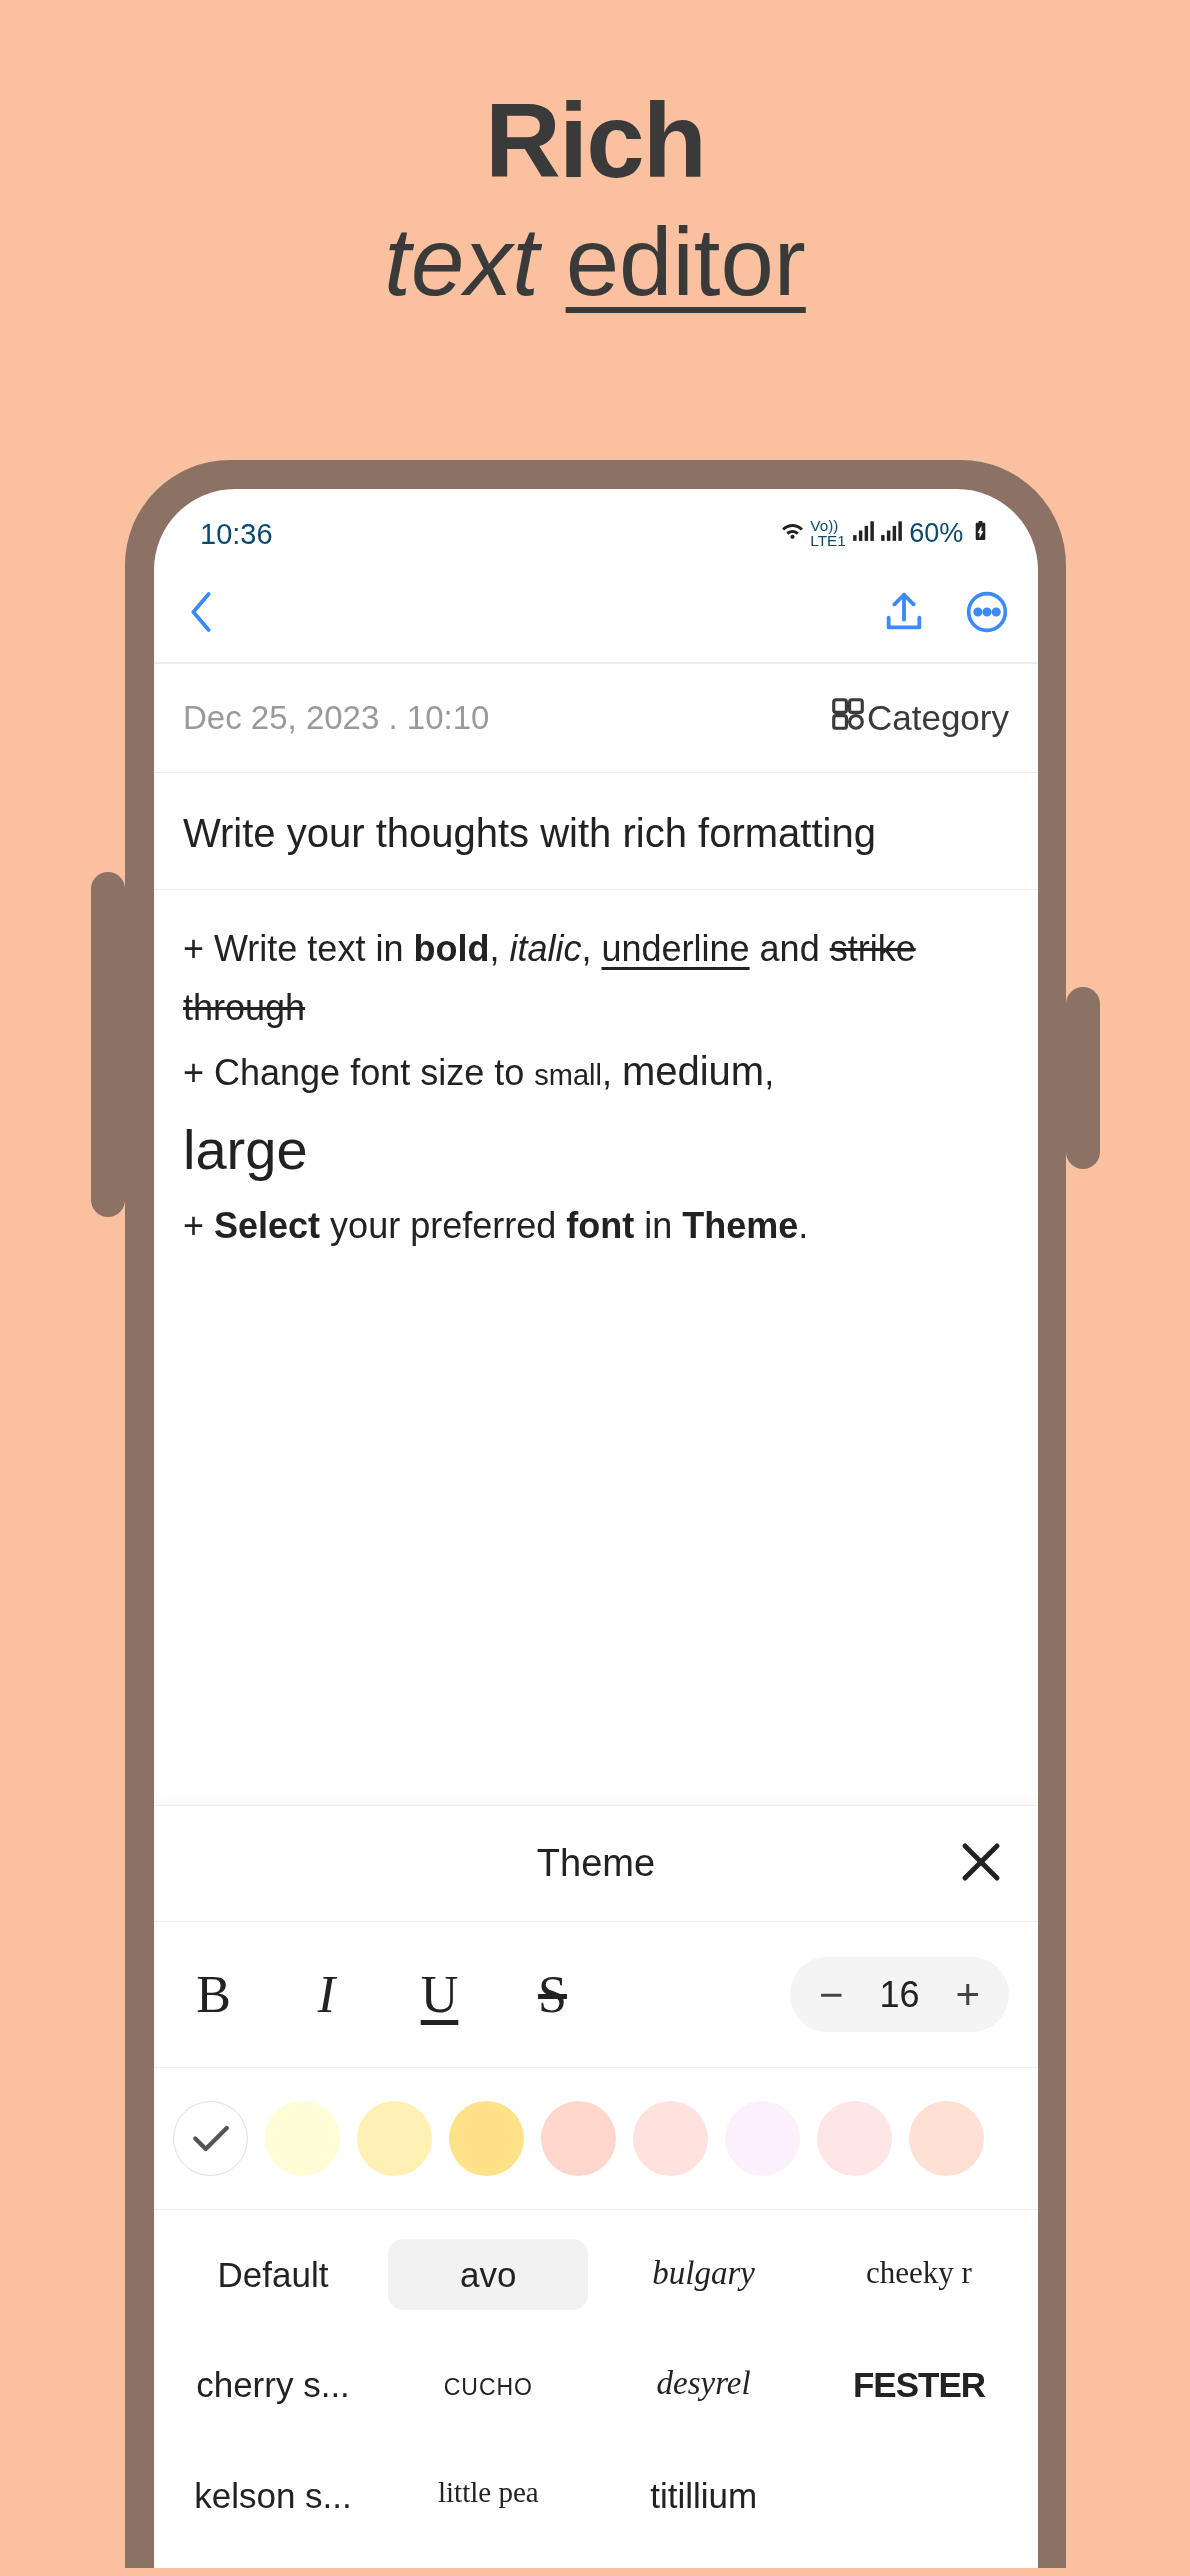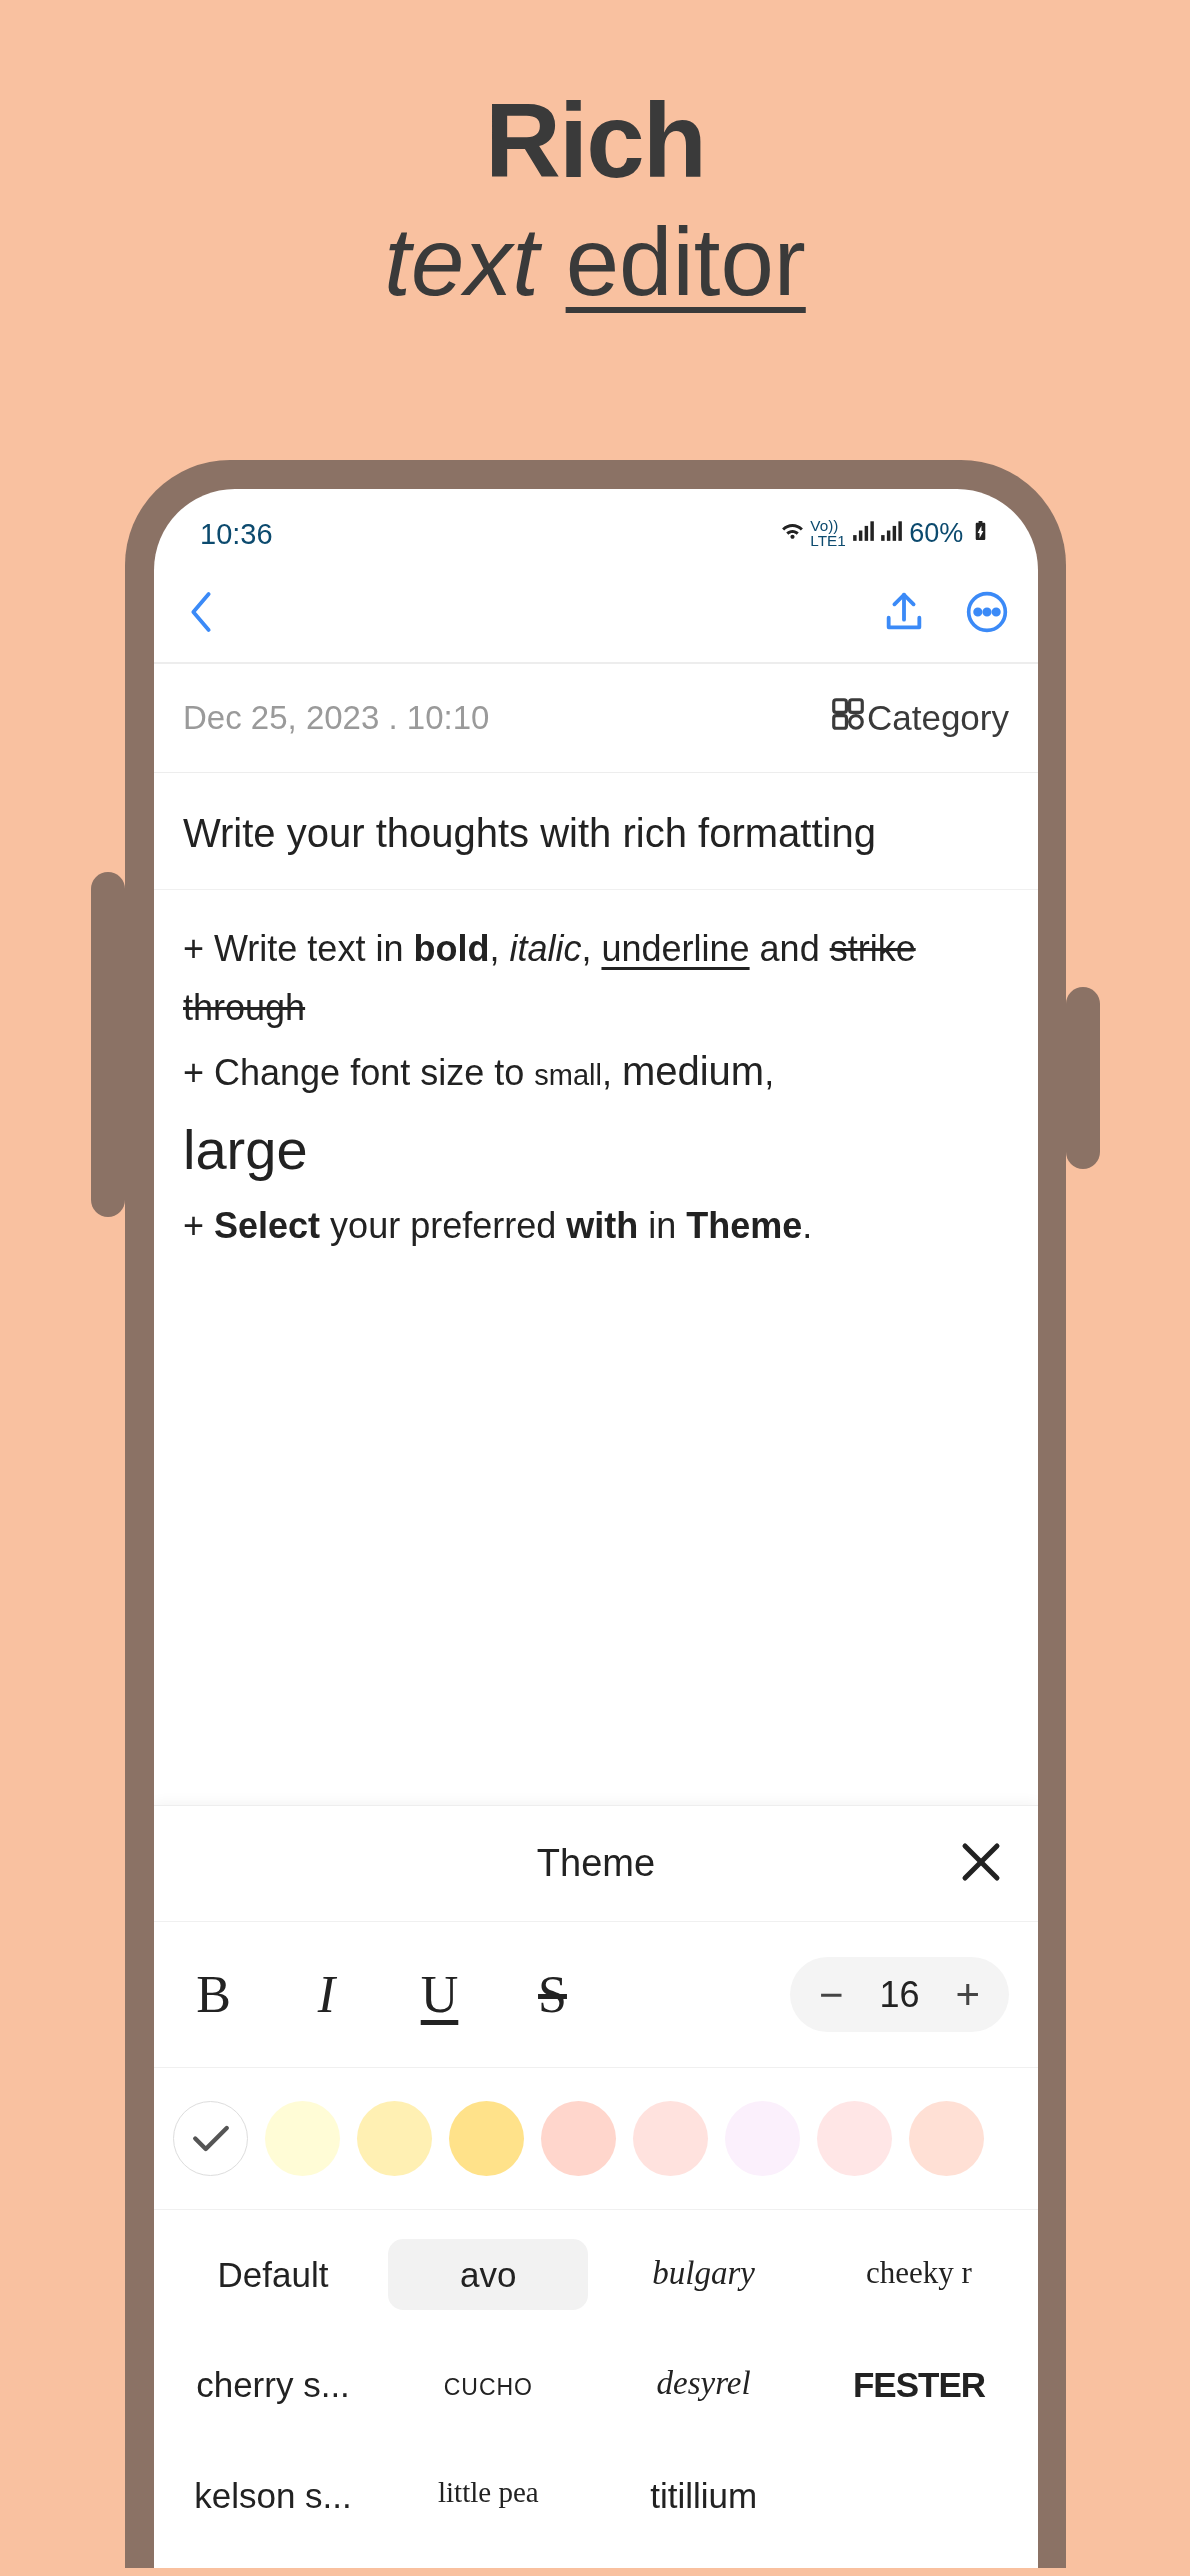--- a/index.html
+++ b/index.html
@@ -390,21 +390,21 @@
       <div>
         <span>+ Write text in </span><span class="bold">bold</span><span>, </span><span class="italic">italic</span><span>, </span><span class="underline">underline</span><span> and </span><span class="strike">strike through</span>
       </div>
       <div>
         <span>+ Change font size to </span><span class="small">small</span><span>, </span><span class="medium">medium</span><span>,</span>
       </div>
       <div>
         <span class="large">large</span>
       </div>
       <div>
-        <span>+ </span><span class="bold">Select</span><span> your preferred </span><span class="bold">with</span><span> in </span><span class="bold">Theme</span><span>.</span>
+        <span>+ </span><span class="bold">Select</span><span> your preferred </span><span class="bold">font</span><span> in </span><span class="bold">Theme</span><span>.</span>
       </div>
     </div>
 
     <div class="theme-panel">
       <div class="theme-header">
         <span class="theme-title">Theme</span>
         <div class="close-button">
           <svg viewBox="0 0 24 24" fill="none" stroke="#222" stroke-width="2.5" stroke-linecap="round">
               <line x1="4" y1="4" x2="20" y2="20"></line>
               <line x1="20" y1="4" x2="4" y2="20"></line>

